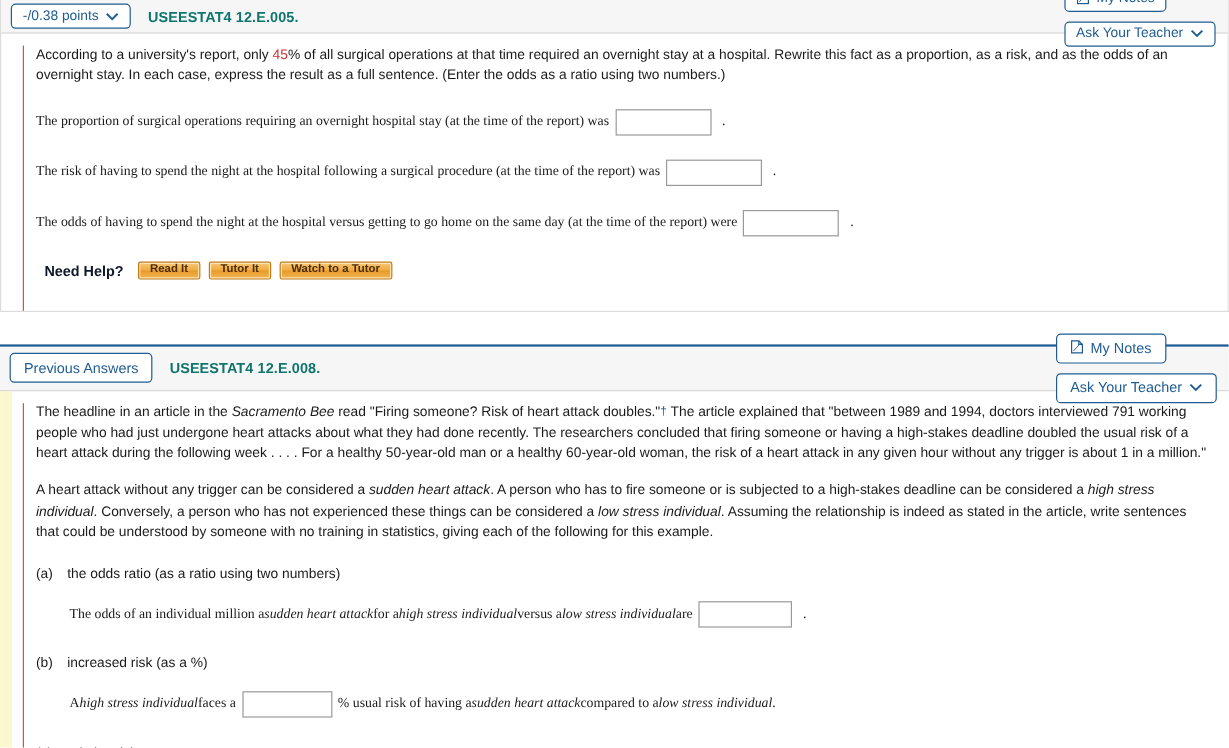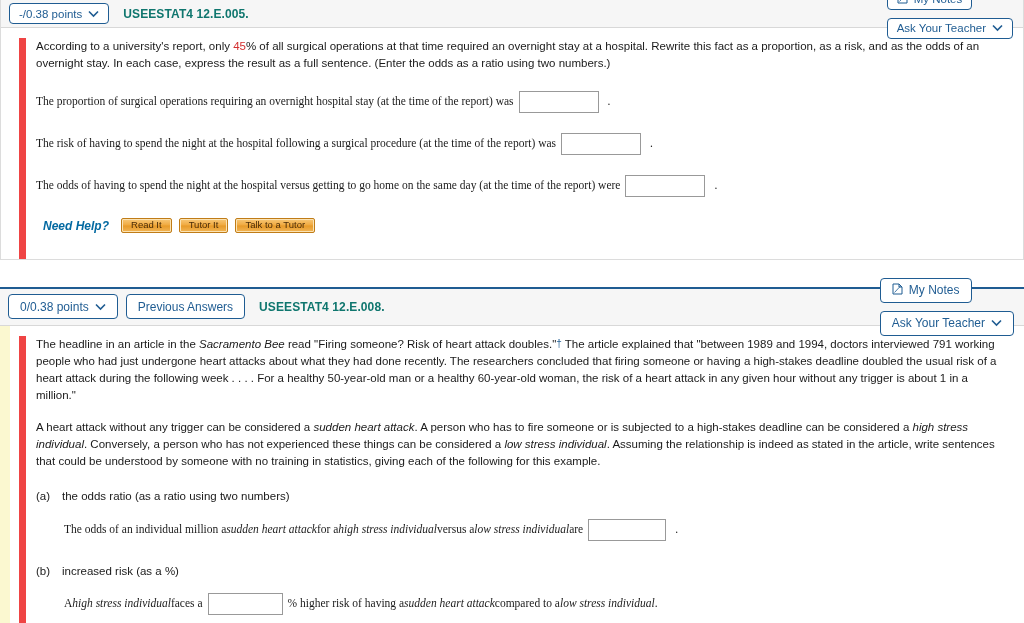--- a/index.html
+++ b/index.html
@@ -60,21 +60,21 @@
     font-size: 11.5px;
     color: #1a1a1a;
     line-height: 1.50;
   }
   .qbody.yellowbar::before {
     content:"";
     position:absolute; left:0; top:0; bottom:0; width:9px;
     background:#fbf8d0;
   }
   .qbody.yellowbar { border-left: 1px solid #fbf8d0; }
-  .inner-border { border-left: 7px solid #ef4444; padding-left: 10px; }
+  .inner-border { border-left: 1px solid #ef4444; padding-left: 10px; }
 
   p.stmt { margin: 0 0 0 0; }
   .spacer-14 { height: 14px; }
   .spacer-18 { height: 18px; }
   .spacer-20 { height: 20px; }
 
   .num { color: #d32f2f; }
   .dag { color: #1f5c92; font-size: 10px; vertical-align: 1px; }
   i { font-style: italic; }
 
@@ -95,30 +95,29 @@
   .ansbox.w78 { width: 78px; }
   .ansbox.w75 { width: 75px; }
   .period { margin-left: 4px; }
 
   
   .needhelp {
     display: flex; align-items: center; gap: 7px;
     padding: 0 0 0 7px;
   }
   .nh-label {
-    color: #0369a1;
+    color: #0f172a;
     font-weight: bold;
     font-size: 12px;
     margin-right: 5px;
-    font-style: italic;
   }
   .nhbtn {
     font-family: "Liberation Sans", sans-serif;
     font-size: 9.5px;
-    font-weight: normal;
+    font-weight: bold;
     color: #4a2c07;
     background: linear-gradient(180deg, #f7c878 0%, #f0a93f 48%, #e79a28 52%, #f2b556 100%);
     border: 1px solid #c07c17;
     box-shadow: inset 0 0 0 1px #fbe3b4;
     border-radius: 2px;
     height: 15px;
     padding: 0 9px;
     display: inline-flex; align-items:center; justify-content:center;
     cursor: pointer;
     white-space: nowrap;
@@ -203,41 +202,33 @@
           <span class="ansbox"></span>
           <span class="period">.</span>
         </div>
 
         <div class="spacer-20"></div>
 
         <div class="needhelp">
           <span class="nh-label">Need Help?</span>
           <span class="nhbtn">Read It</span>
           <span class="nhbtn">Tutor It</span>
-          <span class="nhbtn">Talk to a Tutor</span>
+          <span class="nhbtn">Watch to a Tutor</span>
         </div>
 
         <div style="height:24px"></div>
       </div>
     </div>
   </div>
 
   <div class="sep-gap"></div>
 
   <div class="qcard top-rule">
 
     <div class="qhead tall">
-      <div class="pill big">
-        <span>0/0.38 points</span>
-        <span class="chev">
-          <svg width="11" height="8" viewBox="0 0 11 8">
-              <path d="M1 1.5 L5.5 6 L10 1.5" stroke="#1f5c92" stroke-width="1.6" fill="none"></path>
-            </svg>
-        </span>
-      </div>
       <div class="pill big">
         <span>Previous Answers</span>
       </div>
       <div class="qlabel">USEESTAT4 12.E.008.</div>
 
       <div class="head-right">
         <div class="pill big">
           <span>
             <svg width="11" height="12" viewBox="0 0 11 12">
                 <path d="M1 1h6l3 3v7H1z" fill="#fff" stroke="#1f5c92" stroke-width="1"></path>
@@ -294,21 +285,21 @@
           <span class="lbl">(b)</span>
           <span>increased risk (as a %)</span>
         </div>
         <div class="part-body">
           <div style="height:13px"></div>
           <div class="answer-line">
             <span>A </span>
               <i>high stress individual</i>
               <span> faces a</span>
             <span class="ansbox w75"></span>
-            <span>% higher risk of having a </span>
+            <span>% usual risk of having a </span>
               <i>sudden heart attack</i>
               <span> compared to a </span>
               <i>low stress individual</i>
               <span>.</span>
           </div>
         </div>
 
         <div style="height:22px"></div>
 
         <div class="part">

